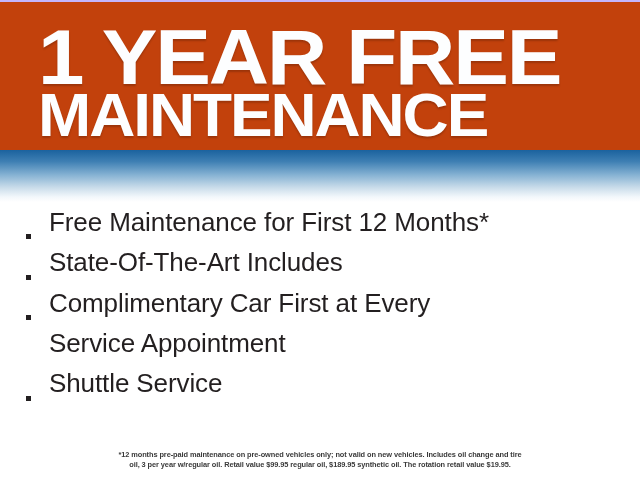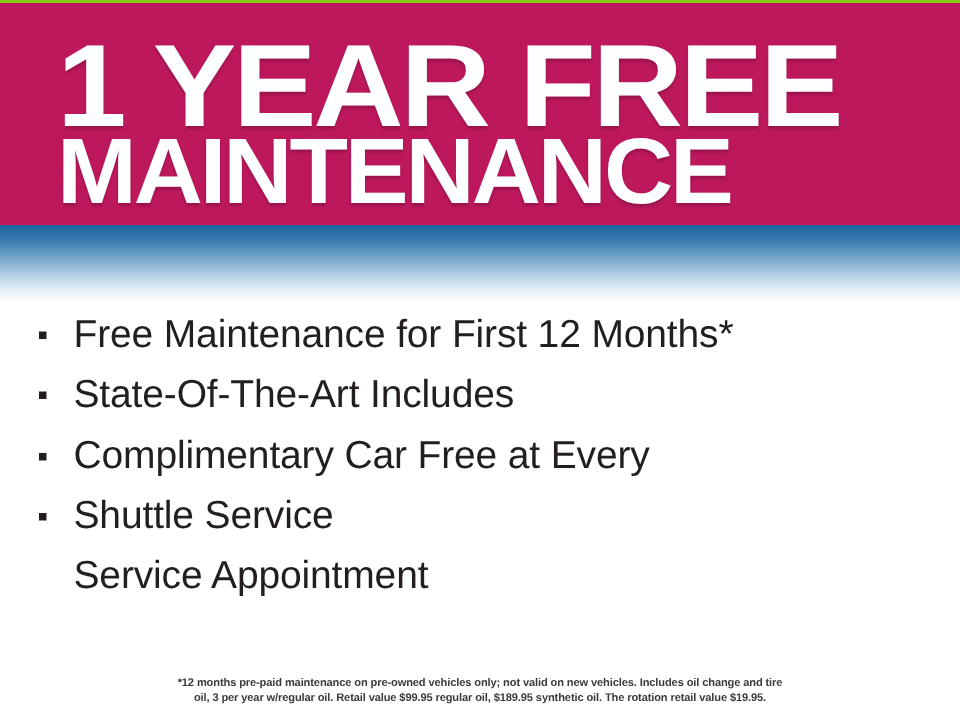--- a/index.html
+++ b/index.html
@@ -24,22 +24,22 @@
     box-sizing: border-box;
   }
 
   
   .banner {
     position: absolute;
     left: 0;
     top: 0;
     width: 640px;
     height: 158px;
-    background: #be185d;
-    border-top: 2px solid #84cc16;
+    background: #c2410c;
+    border-top: 2px solid #c4b5fd;
     box-sizing: border-box;
     overflow: hidden;
   }
 
   .banner-line {
     position: absolute;
     left: 38px;
     color: #fdfeff;
     font-family: "Liberation Sans", "DejaVu Sans", sans-serif;
     font-weight: bold;
@@ -79,21 +79,21 @@
     left: 0;
     top: 205px;
     width: 640px;
     margin: 0;
     padding: 0;
     list-style: none;
   }
 
   .feature-item {
     display: flex;
-    align-items: flex-start;
+    align-items: flex-end;
     padding: 0 0 0 26px;
     margin: 0 0 6px 0;
     color: #231f20;
   }
 
   .feature-bullet {
     flex: 0 0 auto;
     width: 5px;
     height: 5px;
     background: #231f20;
@@ -150,29 +150,29 @@
     <li class="feature-item">
       <span class="feature-bullet"></span>
       <span class="feature-text">Free Maintenance for First 12 Months*</span>
     </li>
     <li class="feature-item">
       <span class="feature-bullet"></span>
       <span class="feature-text">State-Of-The-Art Includes</span>
     </li>
     <li class="feature-item">
       <span class="feature-bullet"></span>
-      <span class="feature-text">Complimentary Car Free at Every</span>
+      <span class="feature-text">Complimentary Car First at Every</span>
+    </li>
+    <li class="feature-item continuation">
+      <span class="feature-bullet"></span>
+      <span class="feature-text">Service Appointment</span>
     </li>
     <li class="feature-item">
       <span class="feature-bullet"></span>
       <span class="feature-text">Shuttle Service</span>
-    </li>
-    <li class="feature-item continuation">
-      <span class="feature-bullet"></span>
-      <span class="feature-text">Service Appointment</span>
     </li>
   </ul>
 
   <div class="disclaimer">
     <span class="disclaimer-line">*12 months pre-paid maintenance on pre-owned vehicles only; not valid on new vehicles. Includes oil change and tire</span>
     <span class="disclaimer-line">oil, 3 per year w/regular oil. Retail value $99.95 regular oil, $189.95 synthetic oil. The rotation retail value $19.95.</span>
   </div>
 
 </div>
 

